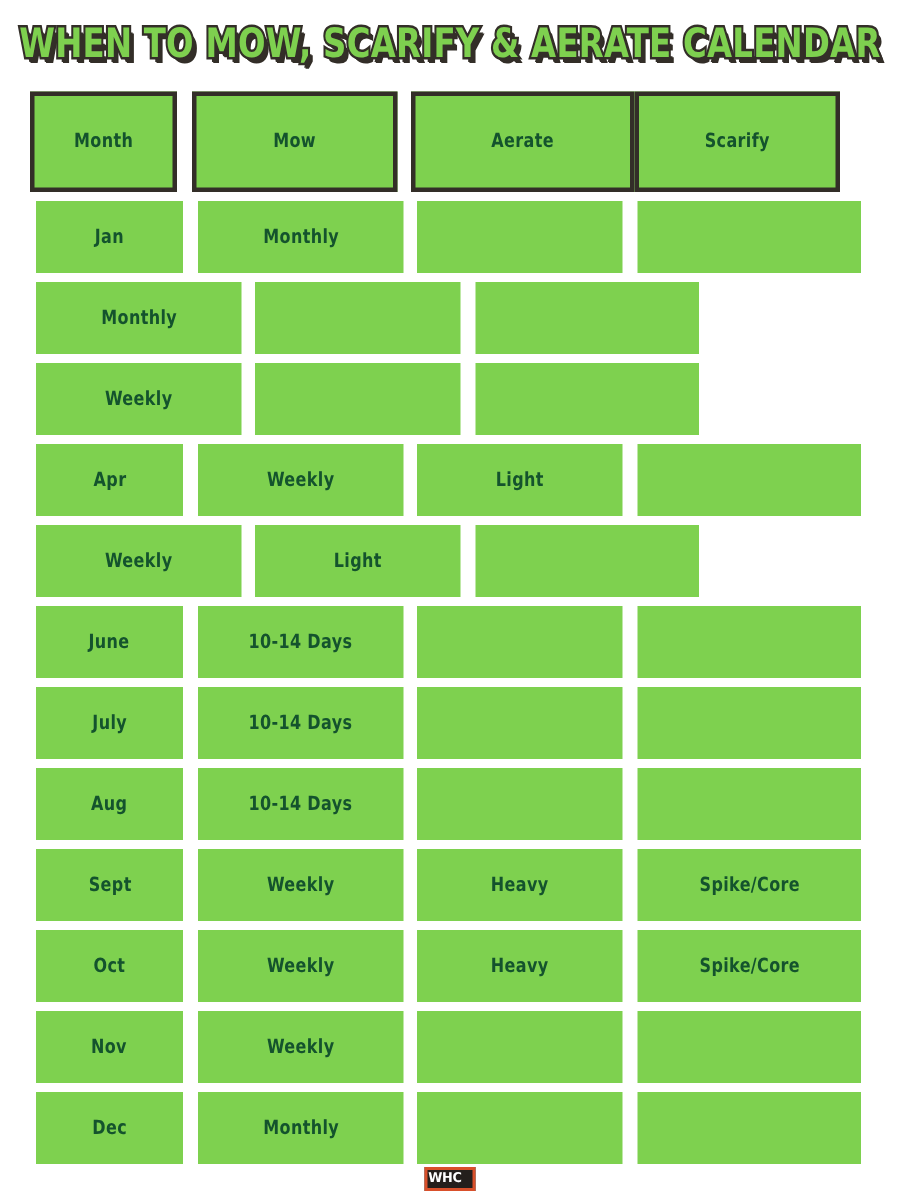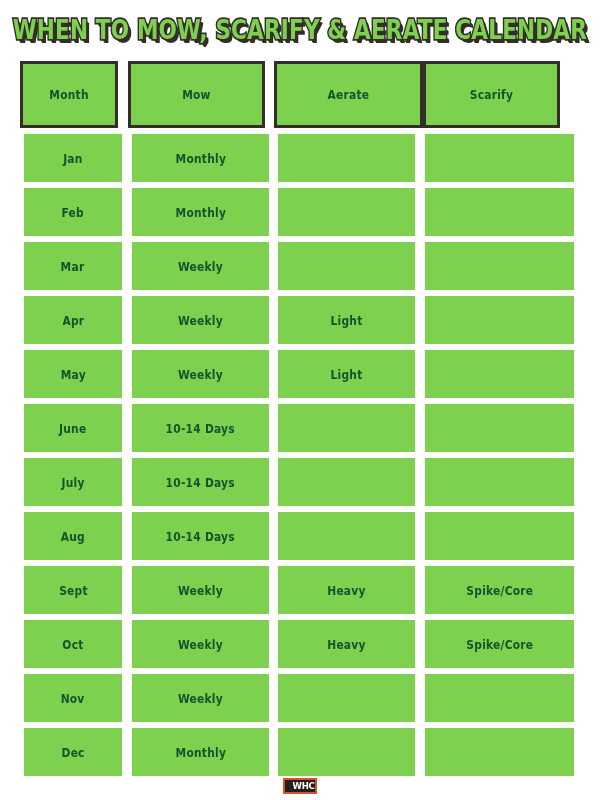--- a/index.html
+++ b/index.html
@@ -111,21 +111,21 @@
     align-items: center;
     justify-content: center;
   }
   #footer-logo {
     width: 34px;
     height: 16px;
     background: #241f1c;
     border: 2px solid #d9502b;
     display: flex;
     align-items: center;
-    justify-content: flex-end;
+    justify-content: flex-start;
     box-sizing: border-box;
   }
   #footer-logo-text {
     color: #ffffff;
     font-family: "DejaVu Sans", sans-serif;
     font-size: 9px;
     font-weight: 700;
     letter-spacing: -0.3px;
     line-height: 1;
     transform: scaleX(0.95);
@@ -163,38 +163,32 @@
       </div>
     <div class="cell col-scar">
         <span class="celltext"></span>
       </div>
     <div class="cell col-aerate">
         <span class="celltext"></span>
       </div>
   </div>
 
   <div class="row data-row">
-    <div class="cell col-month">
-        <span class="celltext">Feb</span>
-      </div>
     <div class="cell col-mow">
         <span class="celltext">Monthly</span>
       </div>
     <div class="cell col-scar">
         <span class="celltext"></span>
       </div>
     <div class="cell col-aerate">
         <span class="celltext"></span>
       </div>
   </div>
 
   <div class="row data-row">
-    <div class="cell col-month">
-        <span class="celltext">Mar</span>
-      </div>
     <div class="cell col-mow">
         <span class="celltext">Weekly</span>
       </div>
     <div class="cell col-scar">
         <span class="celltext"></span>
       </div>
     <div class="cell col-aerate">
         <span class="celltext"></span>
       </div>
   </div>
@@ -208,23 +202,20 @@
       </div>
     <div class="cell col-scar">
         <span class="celltext">Light</span>
       </div>
     <div class="cell col-aerate">
         <span class="celltext"></span>
       </div>
   </div>
 
   <div class="row data-row">
-    <div class="cell col-month">
-        <span class="celltext">May</span>
-      </div>
     <div class="cell col-mow">
         <span class="celltext">Weekly</span>
       </div>
     <div class="cell col-scar">
         <span class="celltext">Light</span>
       </div>
     <div class="cell col-aerate">
         <span class="celltext"></span>
       </div>
   </div>

